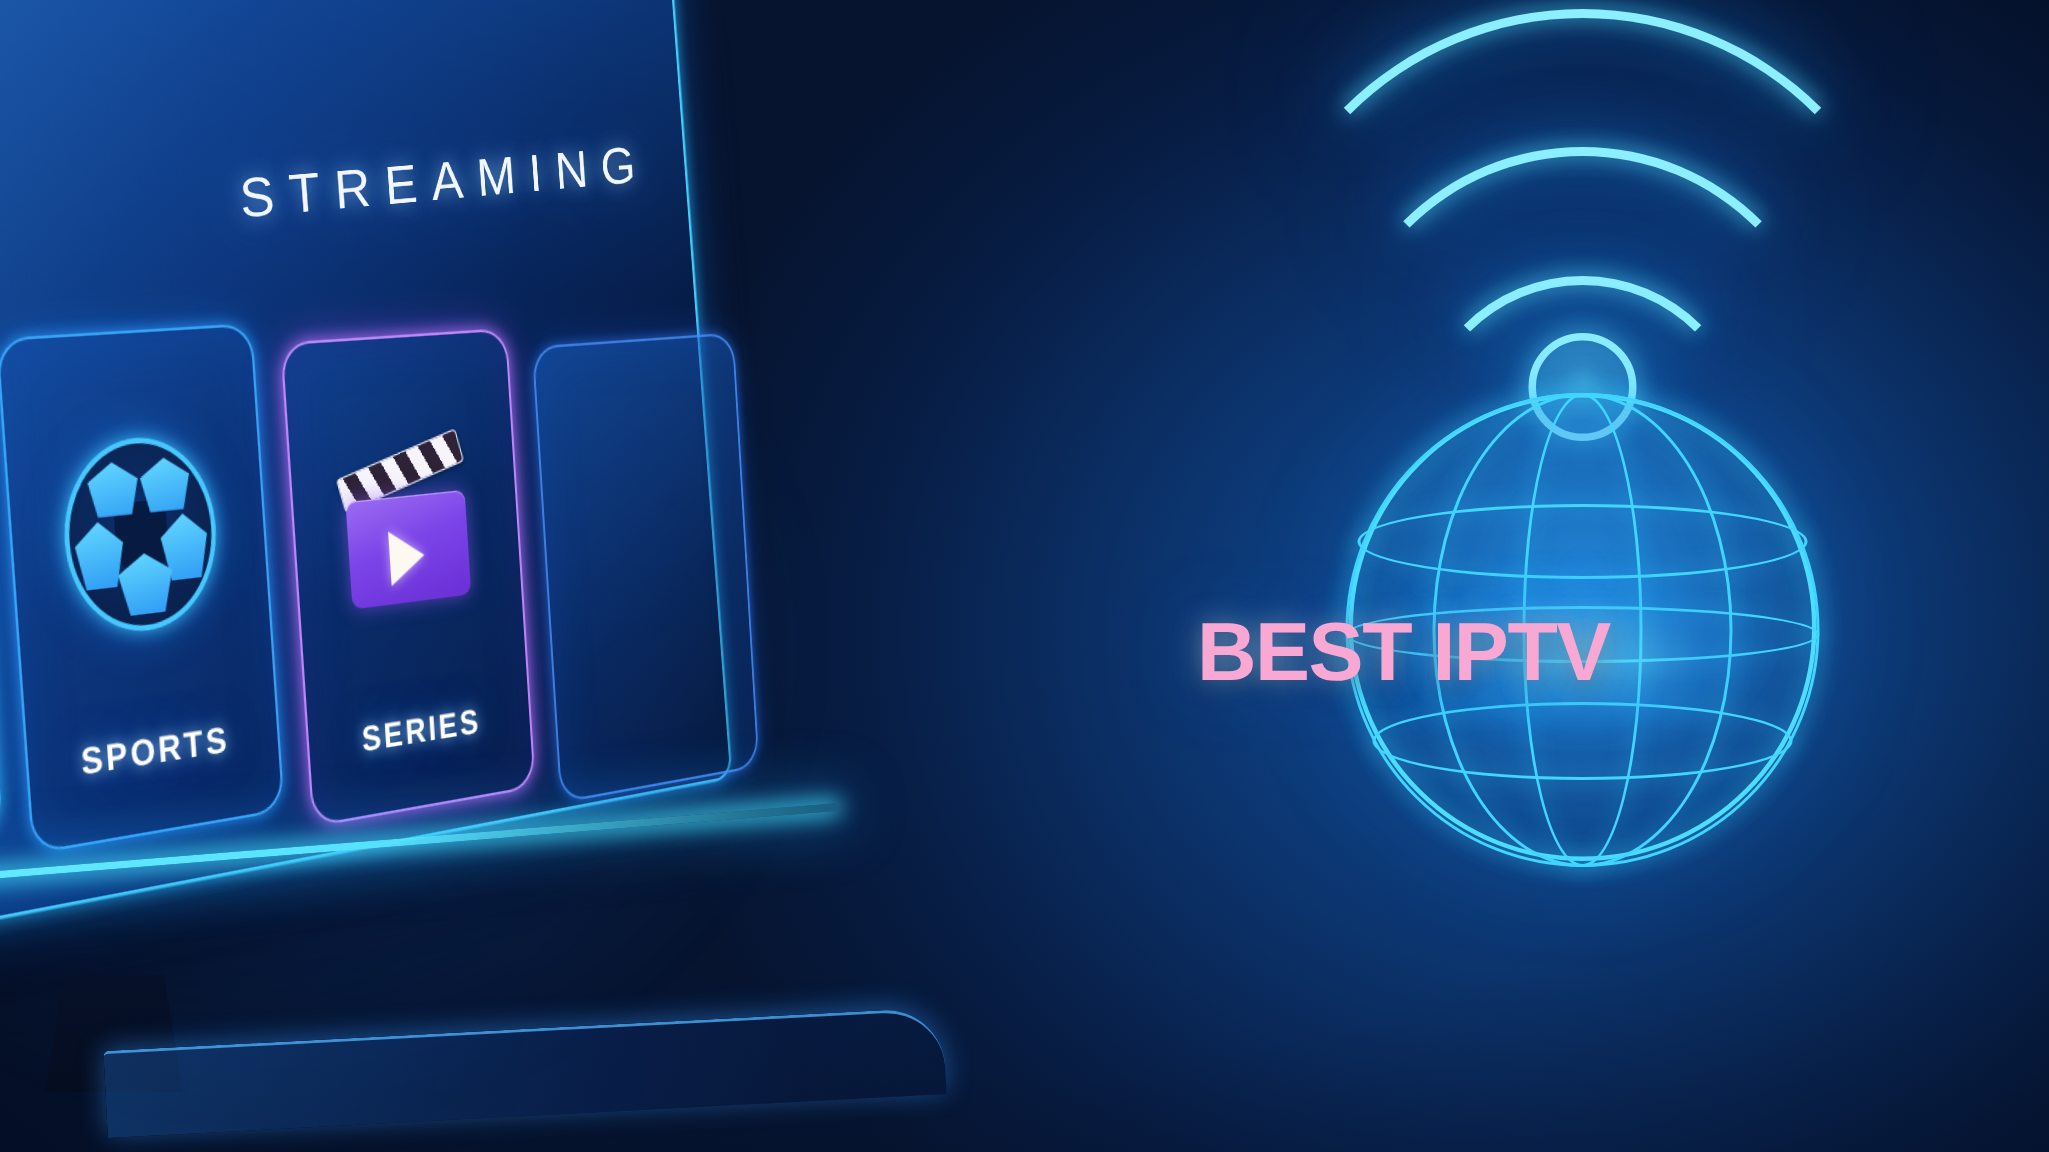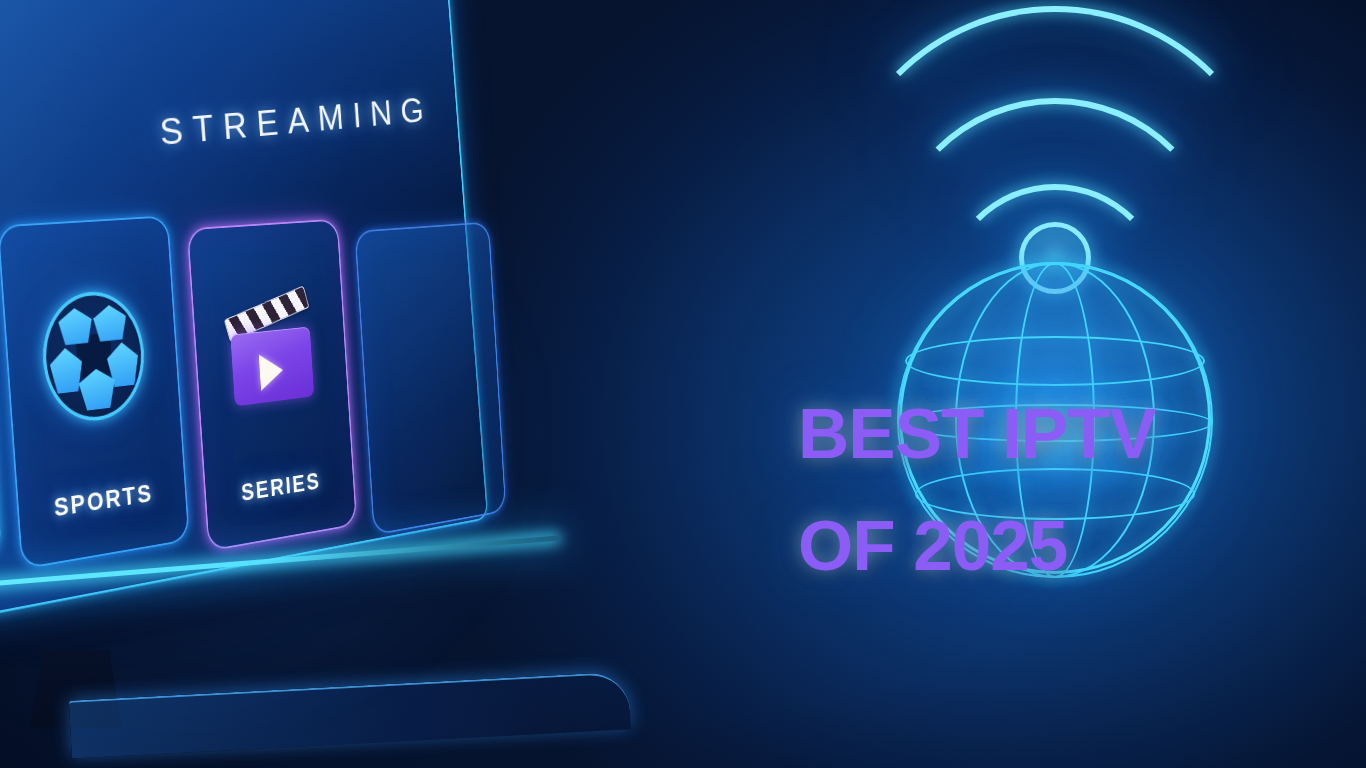--- a/index.html
+++ b/index.html
@@ -211,23 +211,23 @@
   .globe-flare{
     position:absolute;left:50%;top:382px;transform:translateX(-50%);
     width:250px;height:120px;border-radius:50%;
     background:radial-gradient(ellipse at center, rgba(120,235,255,.55) 0%, rgba(40,160,255,.22) 45%, rgba(0,0,0,0) 75%);
     filter:blur(6px);
   }
 
   
   #headline{
     position:absolute;left:798px;top:378px;width:560px;
-    color:#8b5cf6;
+    color:#f9a8d4;
     font-weight:700;
-    font-size:71px;
+    font-size:55px;
     line-height:112px;
     letter-spacing:-1px;
     text-shadow:0 0 18px rgba(190,230,255,.55), 0 0 50px rgba(60,150,255,.35), 0 4px 18px rgba(2,10,30,.6);
     white-space:nowrap;
   }
   #headline .hl{display:block;}
 </style>
 </head>
 <body>
 
@@ -303,16 +303,15 @@
       <div class="mer m3"></div>
       <div class="lat l1"></div>
       <div class="lat l2"></div>
       <div class="lat l3"></div>
     </div>
     <div class="globe-flare"></div>
   </div>
 
   <div id="headline">
     <span class="hl">BEST IPTV</span>
-    <span class="hl">OF 2025</span>
   </div>
 
 </div>
 
 </body></html>

